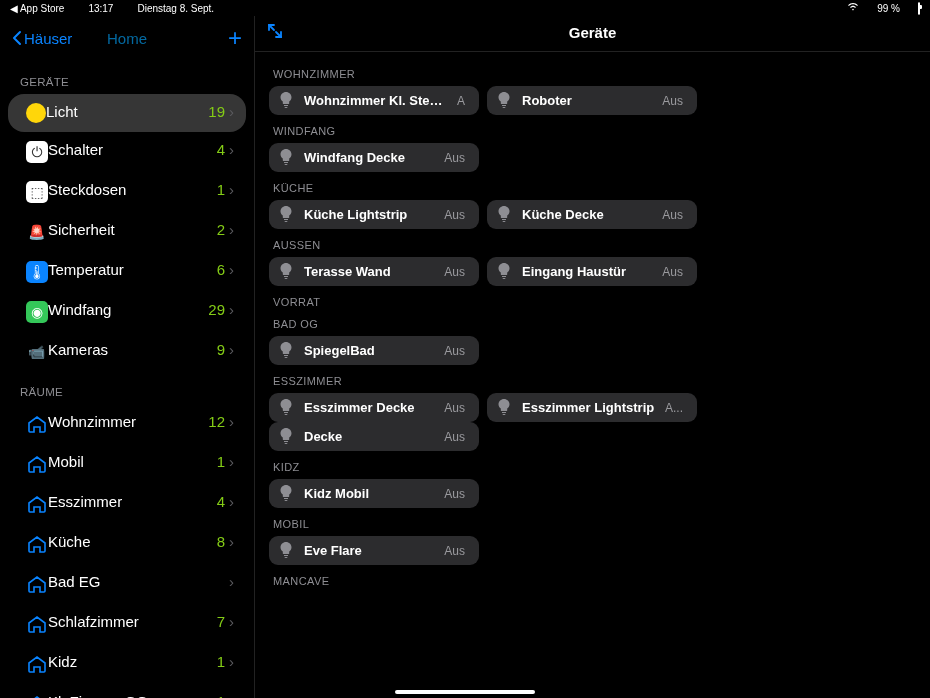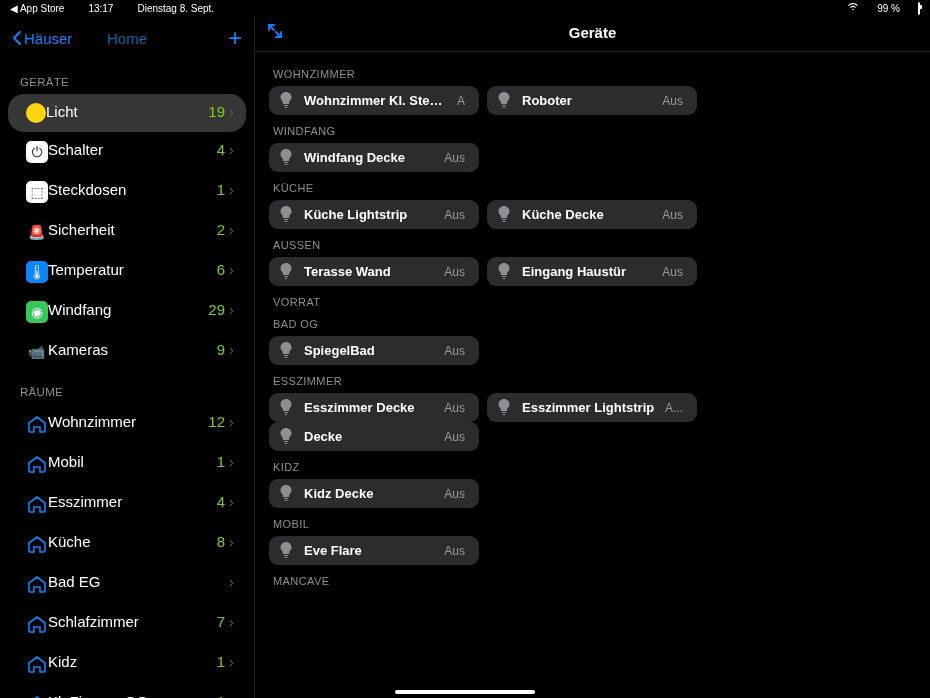--- a/index.html
+++ b/index.html
@@ -361,21 +361,21 @@
           </div>
         </div>
         <div class="room-label">KIDZ</div>
         <div class="tile-row">
           <div class="tile">
             <span class="bulb-icon">
               <svg width="14" height="17" viewBox="0 0 14 17" fill="#8e8e93">
                 <path d="M7 0C4 0 1.5 2.3 1.5 5.2c0 1.8.9 3.4 2.3 4.4v1.9c0 .3.2.5.5.5h5.4c.3 0 .5-.2.5-.5V9.6c1.4-1 2.3-2.6 2.3-4.4C12.5 2.3 10 0 7 0zM5 13h4v1H5zm.5 2h3c0 .6-.7 1-1.5 1s-1.5-.4-1.5-1z"></path>
               </svg>
             </span>
-            <span class="tile-name">Kidz Decke</span>
+            <span class="tile-name">Kidz Mobil</span>
             <span class="tile-status">Aus</span>
           </div>
         </div>
         <div class="room-label">MOBIL</div>
         <div class="tile-row">
           <div class="tile">
             <span class="bulb-icon">
               <svg width="14" height="17" viewBox="0 0 14 17" fill="#8e8e93">
                 <path d="M7 0C4 0 1.5 2.3 1.5 5.2c0 1.8.9 3.4 2.3 4.4v1.9c0 .3.2.5.5.5h5.4c.3 0 .5-.2.5-.5V9.6c1.4-1 2.3-2.6 2.3-4.4C12.5 2.3 10 0 7 0zM5 13h4v1H5zm.5 2h3c0 .6-.7 1-1.5 1s-1.5-.4-1.5-1z"></path>
               </svg>

